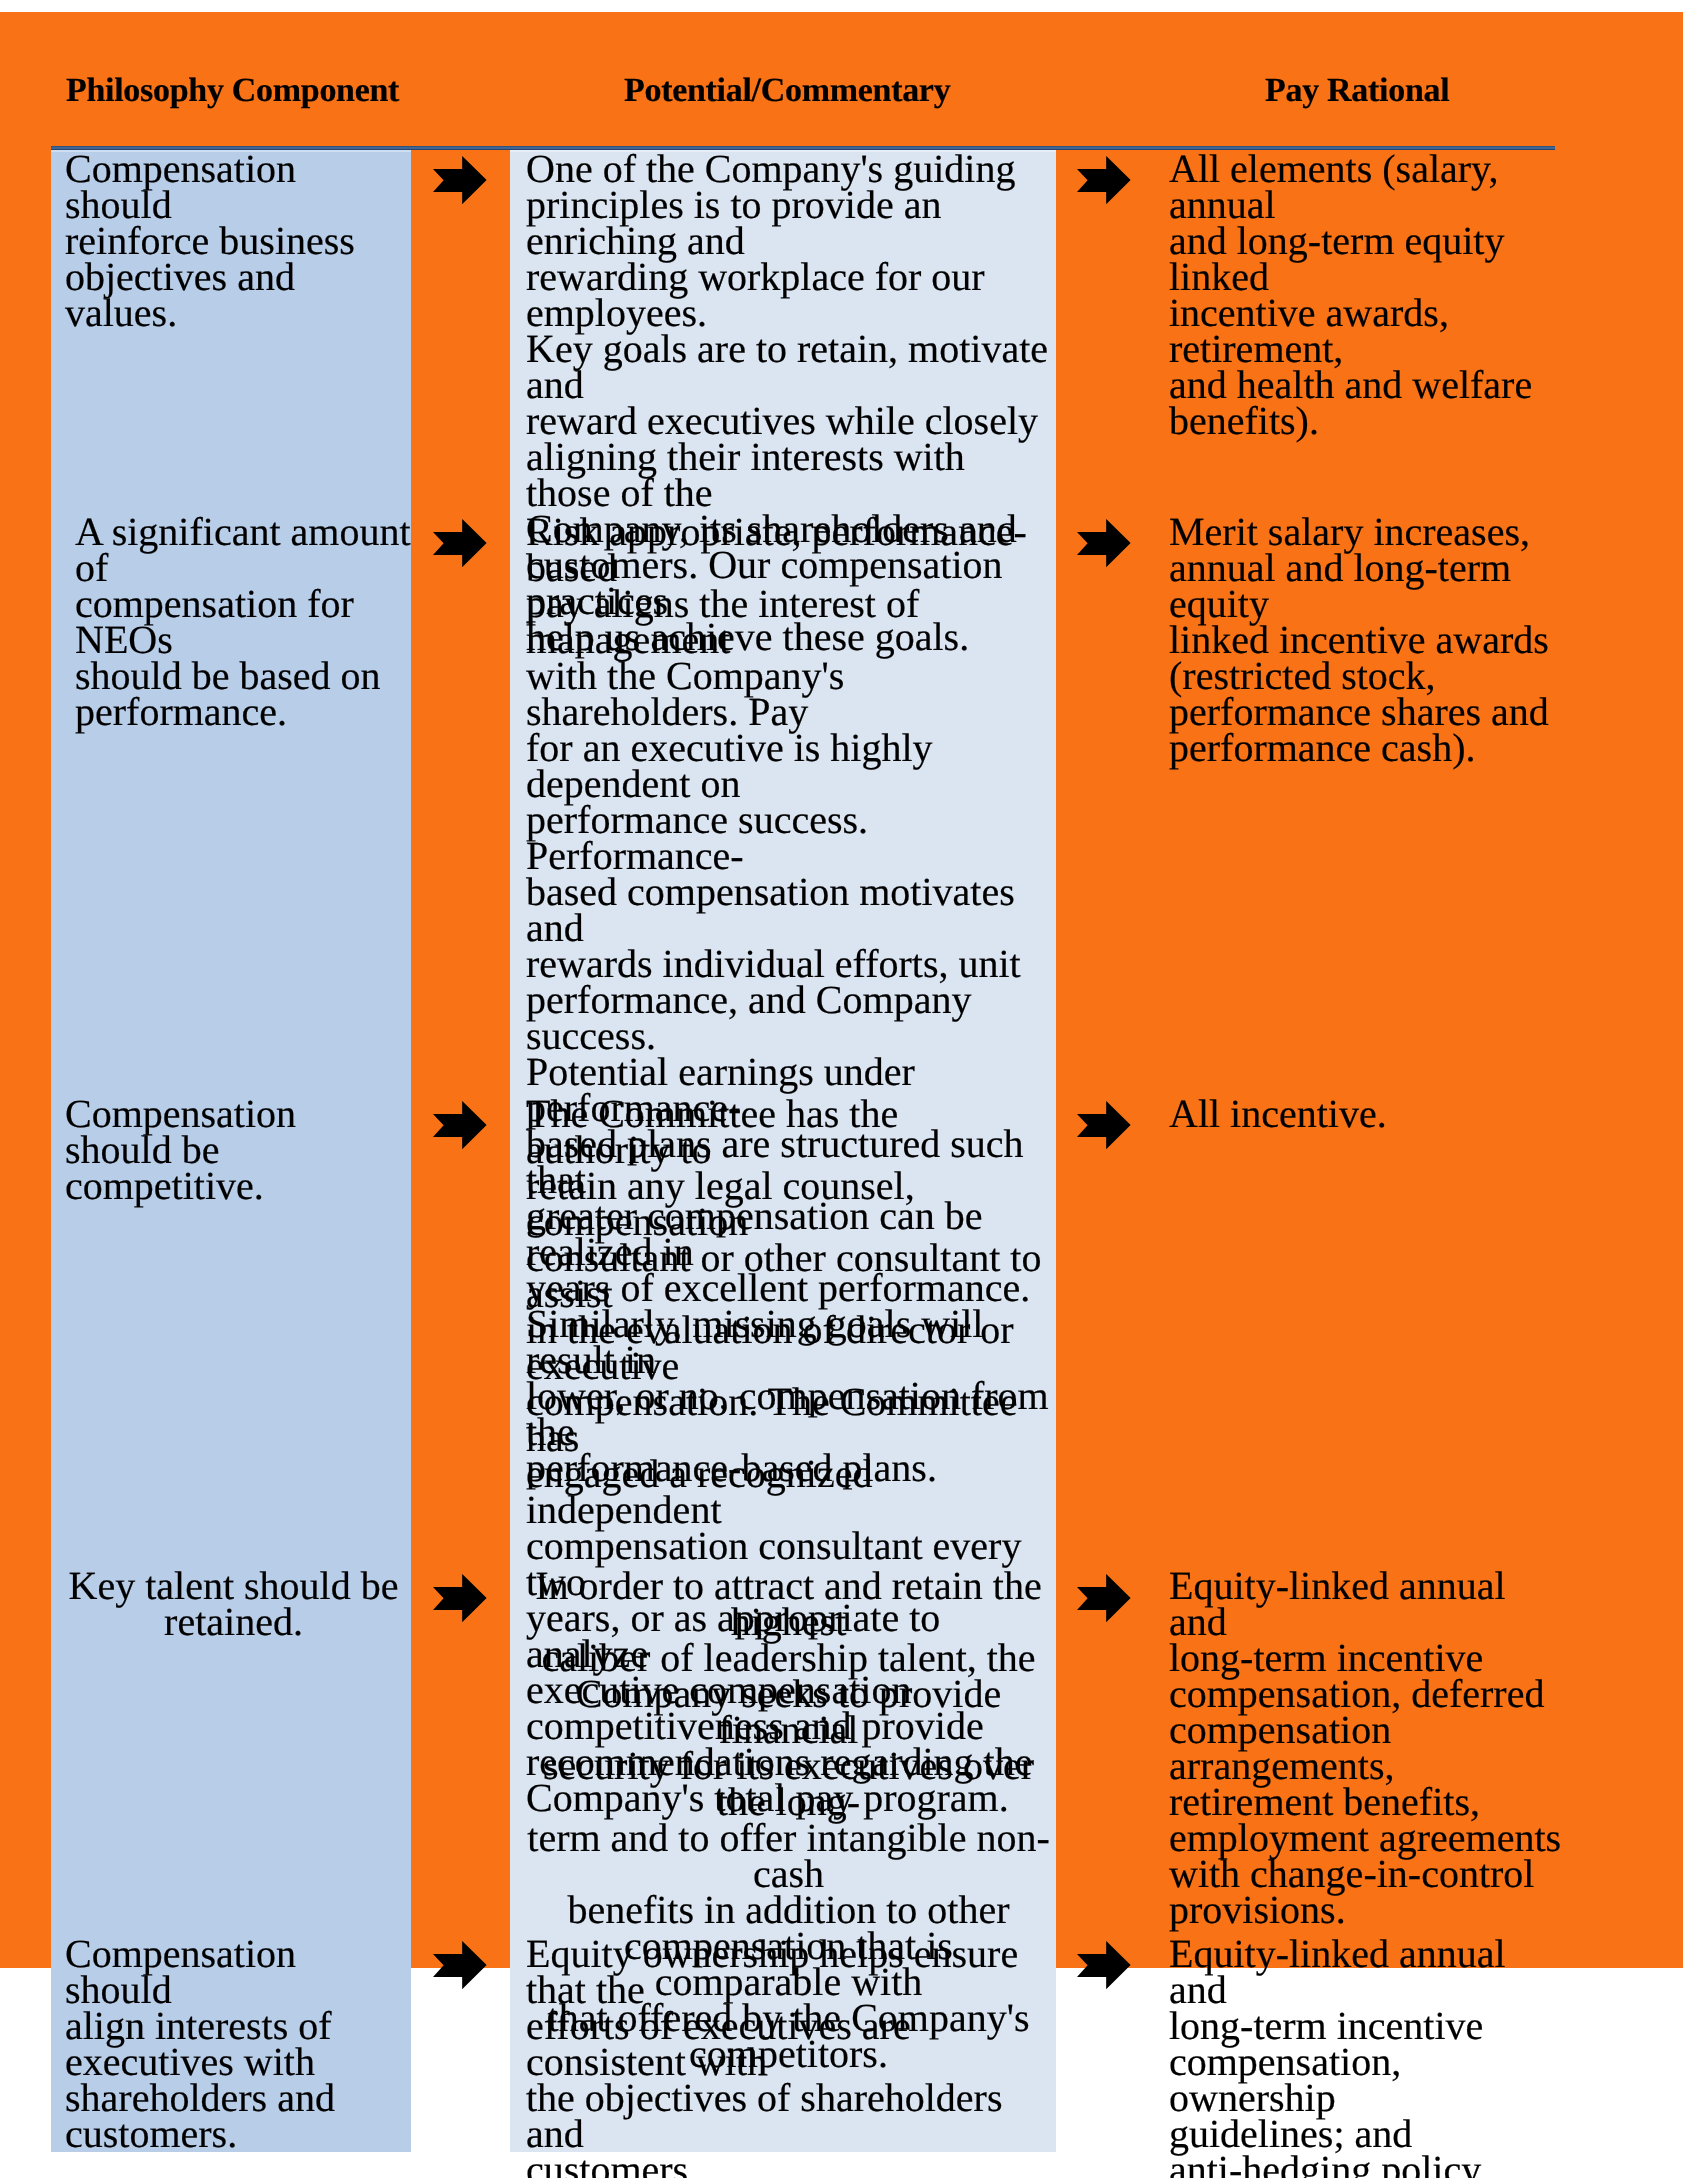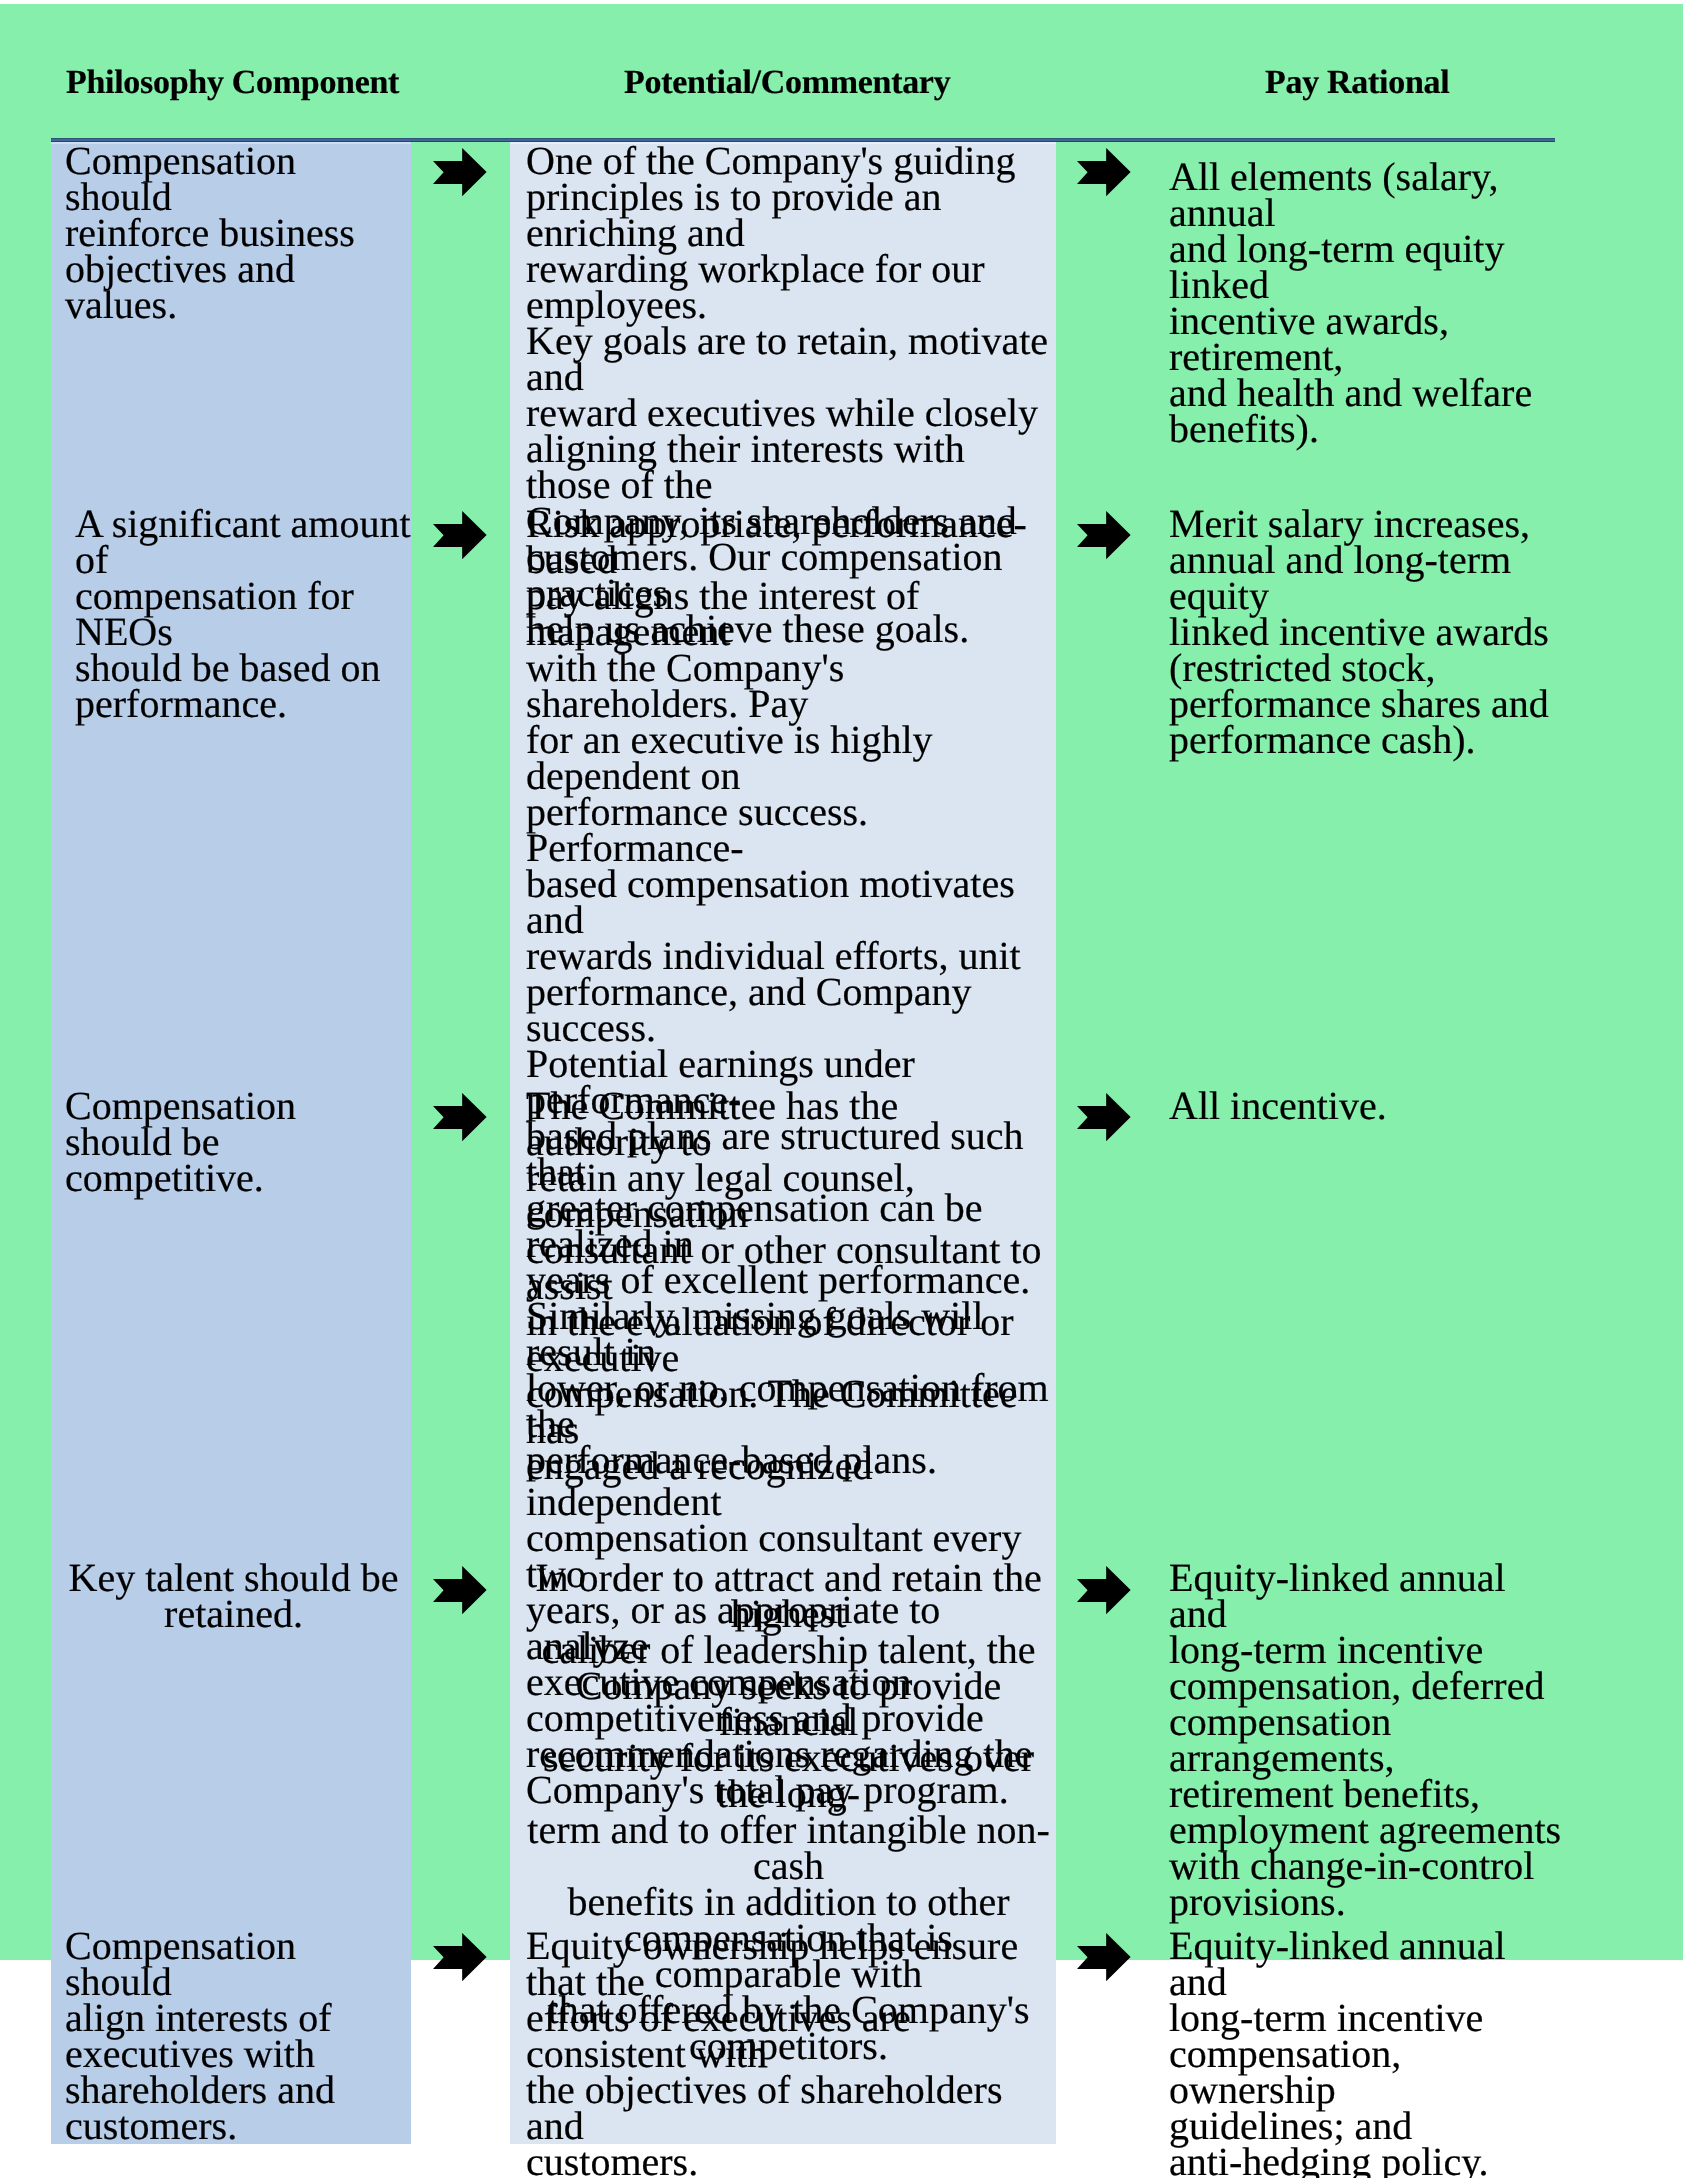--- a/index.html
+++ b/index.html
@@ -6,21 +6,21 @@
   html, body { margin:0; padding:0; }
   body {
     width:1683px; height:2178px;
     background:#ffffff;
     font-family:"Liberation Serif","DejaVu Serif",serif;
     color:#000000;
     overflow:hidden;
     -webkit-font-smoothing:antialiased;
     text-rendering:geometricPrecision;
   }
-  .page { position:absolute; left:0; top:4px; width:1683px; height:1956px; background:#86efac; }
+  .page { position:absolute; left:0; top:12px; width:1683px; height:1956px; background:#f97316; }
   .col-header {
     position:absolute; font-weight:bold; font-size:34px; line-height:34px;
     letter-spacing:-0.3px; white-space:nowrap;
     -webkit-text-stroke:0.2px #000000;
   }
   .head-rule {
     position:absolute; left:51px; top:134px; width:1504px; height:4px;
     background:linear-gradient(to bottom,
       #31537a 0px, #31537a 1px,
       #3f6694 1px, #3f6694 3px,
@@ -68,21 +68,21 @@
 rewarding workplace for our employees.
 Key goals are to retain, motivate and
 reward executives while closely
 aligning their interests with those of the
 Company, its shareholders and
 customers. Our compensation practices
 help us achieve these goals.</div>
     <svg class="arrow" style="left:1077px;top:144px;" width="55" height="50" viewBox="0 0 56 50">
       <path d="M0 12.7 L10.8 24.2 L0 36.3 L29.7 36.3 L29.7 48.6 L54.6 24.0 L29.7 -0.5 L29.7 12.7 Z" fill="#000000"></path>
     </svg>
-    <div class="cell cell-pay" style="top:139px;margin-top:16px;">All elements (salary, annual
+    <div class="cell cell-pay" style="top:139px;">All elements (salary, annual
 and long-term equity linked
 incentive awards, retirement,
 and health and welfare
 benefits).</div>
   </div>
   <div class="table-row">
     <div class="cell cell-philosophy" style="top:502px;margin-left:10px;">A significant amount of
 compensation for NEOs
 should be based on
 performance.</div>

